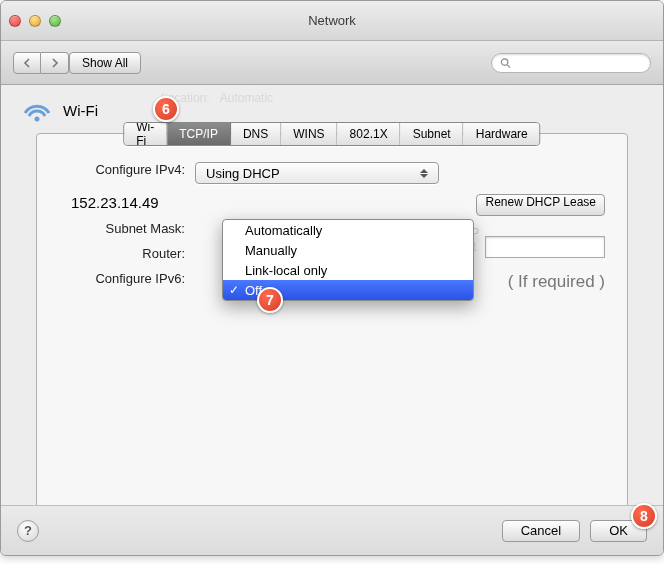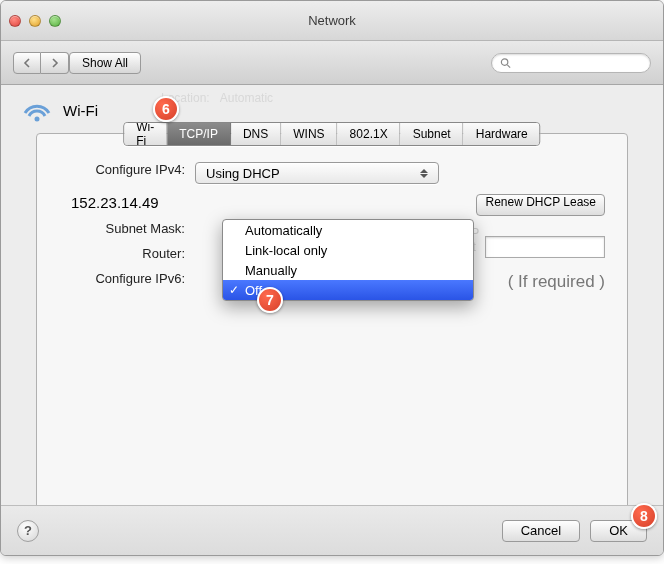--- a/index.html
+++ b/index.html
@@ -402,22 +402,22 @@
         </div>
         <div class="if-req">( If required )</div>
       </div>
 
     </div>
 
   </div>
 
   <div class="menu">
     <div class="menu-item">Automatically</div>
+    <div class="menu-item">Manually</div>
     <div class="menu-item">Link-local only</div>
-    <div class="menu-item">Manually</div>
     <div class="menu-item selected">Off</div>
   </div>
 
   <div class="footer">
     <div class="help-btn">?</div>
     <div class="spacer"></div>
     <div class="push-btn">Cancel</div>
     <div class="push-btn">OK</div>
   </div>
 

